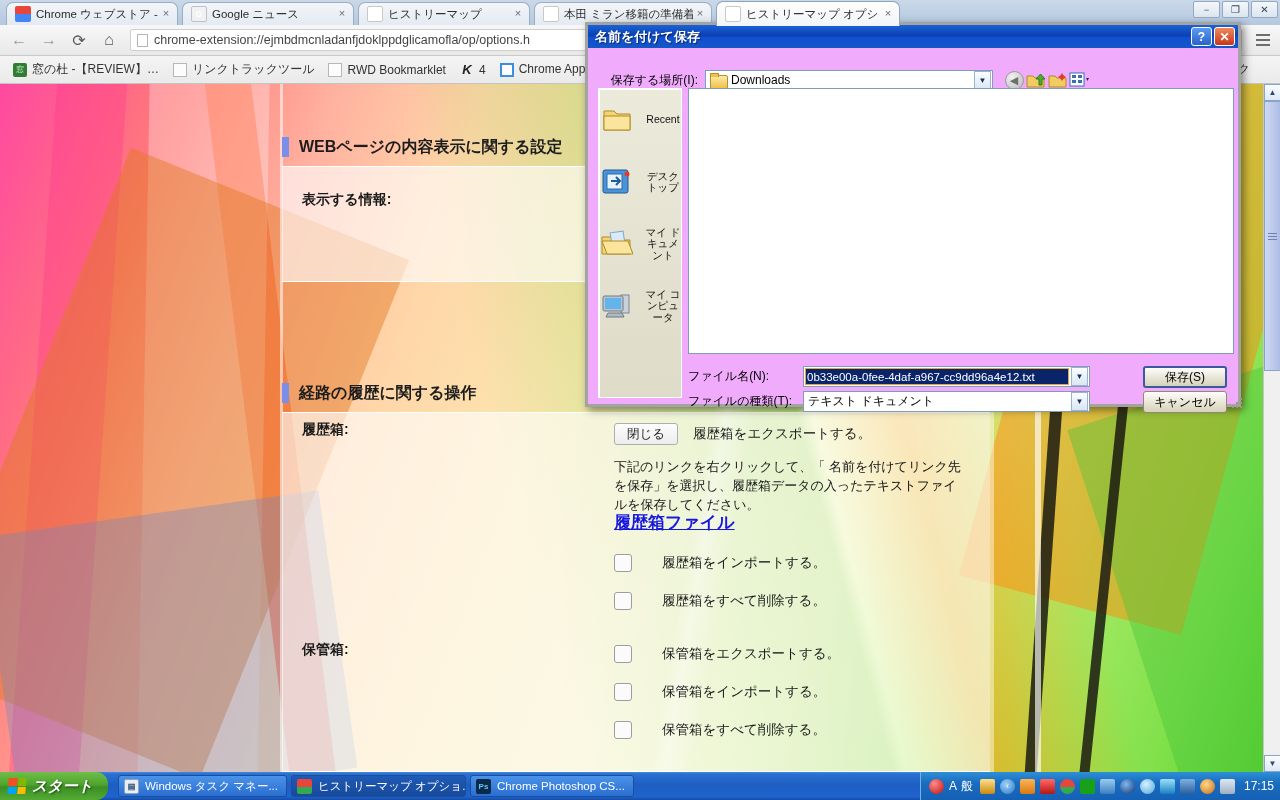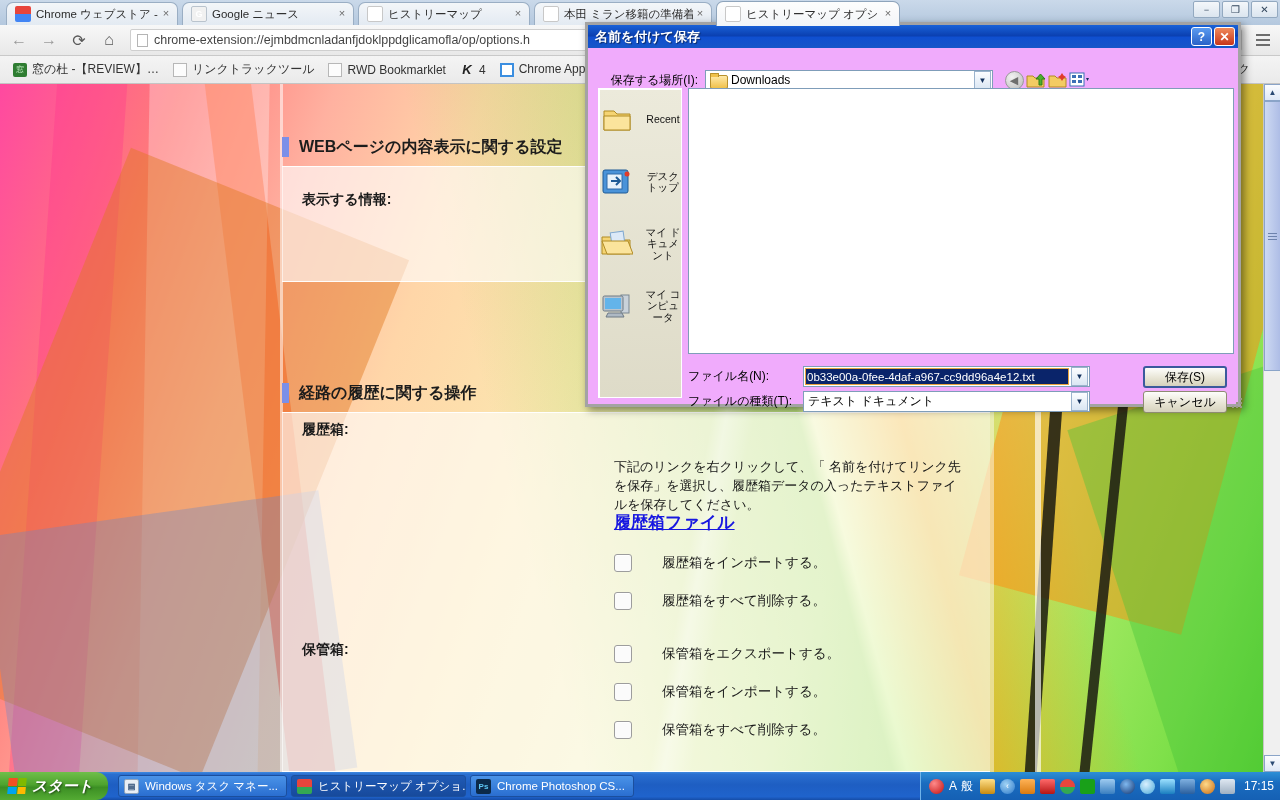--- a/index.html
+++ b/index.html
@@ -348,20 +348,24 @@
 
     <div class="secthead" style="top:294px">
       <span class="bar"></span>
       <span>経路の履歴に関する操作</span>
     </div>
     <div class="panel" style="top:328px; height:360px"></div>
 
     <div class="label-col" style="top:337px">履歴箱:</div>
     <div class="label-col" style="top:557px">保管箱:</div>
 
+    <div style="position:absolute;left:614px;top:339px;display:flex;align-items:center;gap:15px">
+      <span class="btn-close">閉じる</span>
+      <span class="rowtext">履歴箱をエクスポートする。</span>
+    </div>
 
     <div class="para" style="left:614px;top:374px">下記のリンクを右クリックして、「 名前を付けてリンク先を保存」を選択し、履歴箱データの入ったテキストファイルを保存してください。</div>
 
     <a class="dl-link" style="left:614px;top:427px">履歴箱ファイル</a>
 
     <div class="cbrow" style="left:614px;top:470px">
       <span class="cbox"></span>
       <span class="rowtext">履歴箱をインポートする。</span>
     </div>
     <div class="cbrow" style="left:614px;top:508px">

